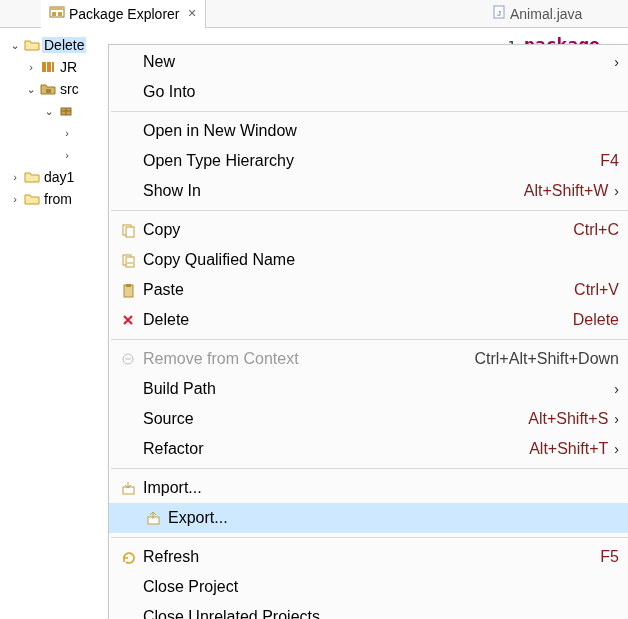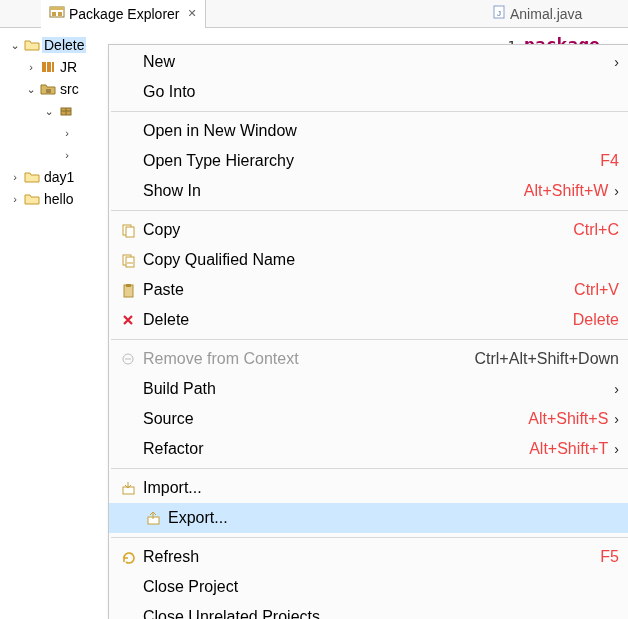--- a/index.html
+++ b/index.html
@@ -92,21 +92,21 @@
   .menu-item {
     display:flex; align-items:center;
     height:30px;
     padding: 0 14px 0 8px;
     font-size:16px;
     color:#000;
   }
   .menu-item .mi-icon { width:22px; display:inline-flex; justify-content:center; align-items:center; }
   .menu-item .mi-label { flex:0 0 auto; padding-left:4px; }
   .menu-item .mi-spacer { flex:1; }
-  .menu-item .mi-accel { color:#ef4444; font-size:16px; }
+  .menu-item .mi-accel { color:#7f1d1d; font-size:16px; }
   .menu-item .mi-sub { color:#222; font-size:14px; margin-left:6px; }
   .menu-item.disabled { color:#9a9a9a; }
   .menu-item.disabled .mi-accel { color:#404040; }
   .menu-item.highlight { background:#cde8ff;padding-left:33px; }
   .menu-sep { height:1px; background:#d8d8d8; margin:4px 2px; }
 </style>
 </head>
 <body>
 
 <div class="view-tabs">
@@ -228,21 +228,21 @@
       </span>
     <span class="label">day1</span>
   </div>
   <div class="tree-row">
     <span class="caret">›</span>
     <span class="icon">
         <svg width="16" height="16">
           <path d="M1 4 h5 l1 2 h8 v7 h-14 z" fill="#fce9a6" stroke="#c89b2d"></path>
         </svg>
       </span>
-    <span class="label">hello</span>
+    <span class="label">from</span>
   </div>
 </div>
 
 <div class="context-menu">
   <div class="menu-item">
     <span class="mi-icon"></span>
     <span class="mi-label">New</span>
     <span class="mi-spacer"></span>
     <span class="mi-sub">›</span>
   </div>

